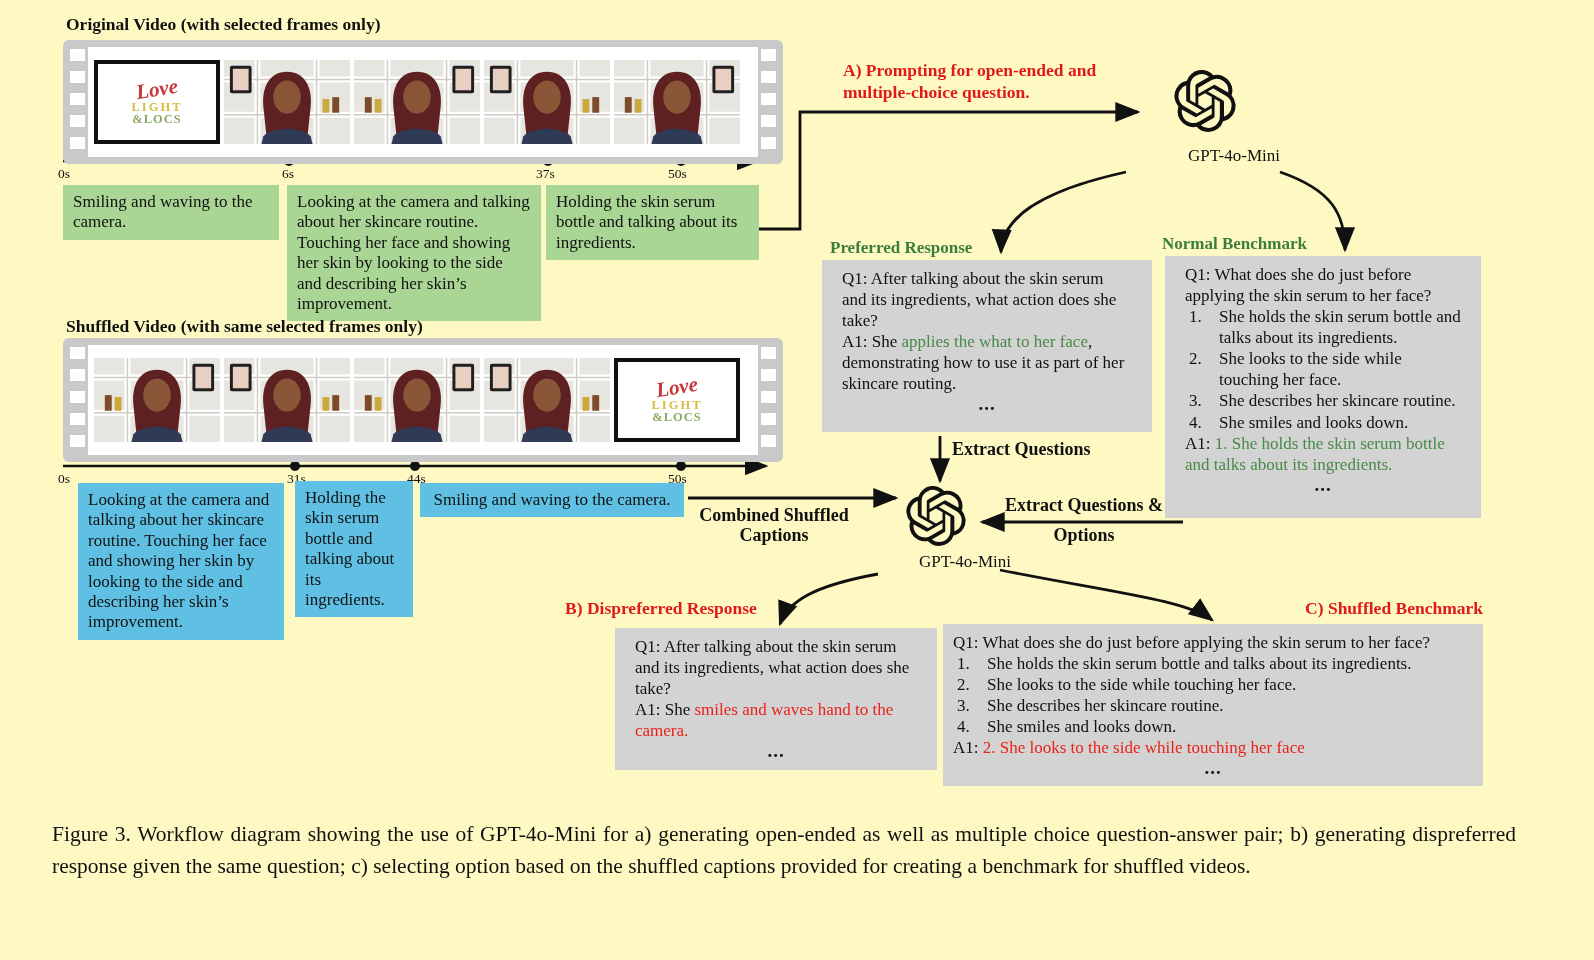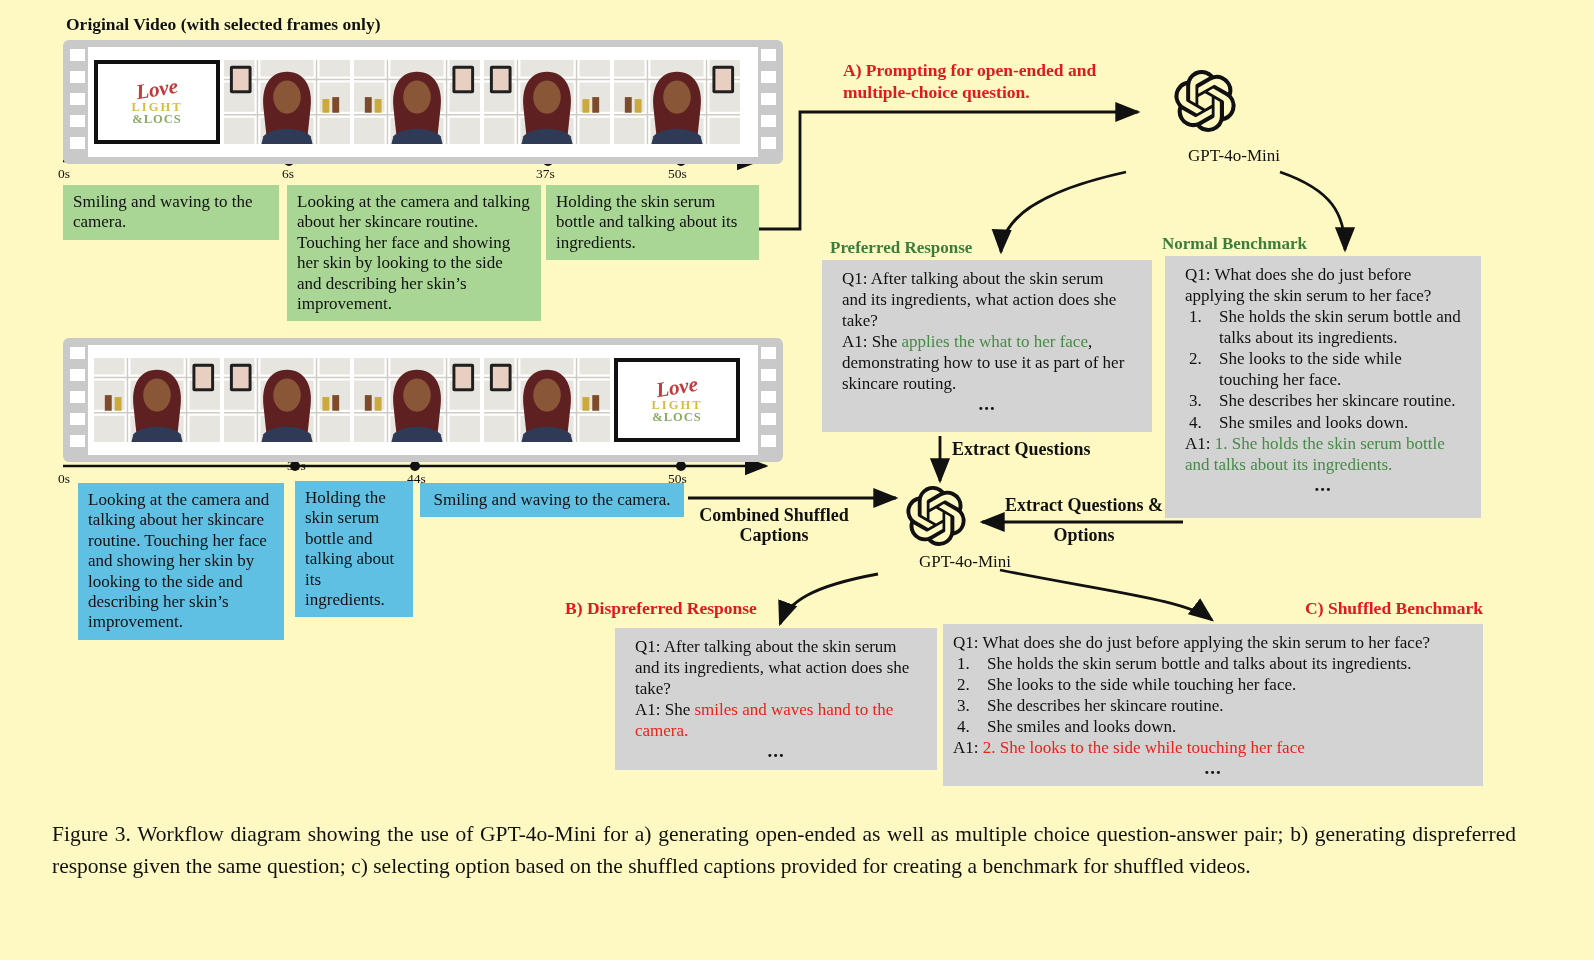--- a/index.html
+++ b/index.html
@@ -155,20 +155,21 @@
 
   <span class="abs tick" style="left:58px; top:166px;">0s</span>
   <span class="abs tick" style="left:282px; top:166px;">6s</span>
   <span class="abs tick" style="left:536px; top:166px;">37s</span>
   <span class="abs tick" style="left:668px; top:166px;">50s</span>
 
   <div class="abs cap cap-green" style="left:63px; top:185px; width:216px;">Smiling and waving to the camera.</div>
   <div class="abs cap cap-green" style="left:287px; top:185px; width:254px;">Looking at the camera and talking about her skincare routine. Touching her face and showing her skin by looking to the side and describing her skin’s improvement.</div>
   <div class="abs cap cap-green" style="left:546px; top:185px; width:213px;">Holding the skin serum bottle and talking about its ingredients.</div>
 
+  <div class="abs sec-title" style="left:66px; top:316px;">Shuffled Video (with same selected frames only)</div>
 
   <div class="abs strip" style="left:63px; top:338px; width:712px; height:110px;">
     <div class="sprockets"></div>
     <div class="frames">
       <div class="frame flip">
           <svg viewBox="0 0 128 86" preserveAspectRatio="none">
             <use href="#photo"></use>
           </svg>
         </div>
       <div class="frame">
@@ -189,21 +190,21 @@
       <div class="frame titlecard">
         <span class="tc-love">Love</span>
         <span class="tc-light">LIGHT</span>
         <span class="tc-locs">&amp;LOCS</span>
       </div>
     </div>
     <div class="sprockets"></div>
   </div>
 
   <span class="abs tick" style="left:58px; top:471px;">0s</span>
-  <span class="abs tick" style="left:287px; top:458px;">31s</span>
+  <span class="abs tick" style="left:287px; top:471px;">31s</span>
   <span class="abs tick" style="left:407px; top:471px;">44s</span>
   <span class="abs tick" style="left:668px; top:471px;">50s</span>
 
   <div class="abs cap cap-blue" style="left:78px; top:483px; width:206px;">Looking at the camera and talking about her skincare routine. Touching her face and showing her skin by looking to the side and describing her skin’s improvement.</div>
   <div class="abs cap cap-blue" style="left:295px; top:481px; width:118px;">Holding the skin serum bottle and talking about its ingredients.</div>
   <div class="abs cap cap-blue" style="left:420px; top:483px; width:264px; text-align:center;">Smiling and waving to the camera.</div>
 
   <div class="abs h-red" style="left:843px; top:60px; width:262px; line-height:1.25;">A) Prompting for open-ended and multiple-choice question.</div>
 
   <svg class="abs" style="left:1174px; top:70px;" width="62" height="62">

